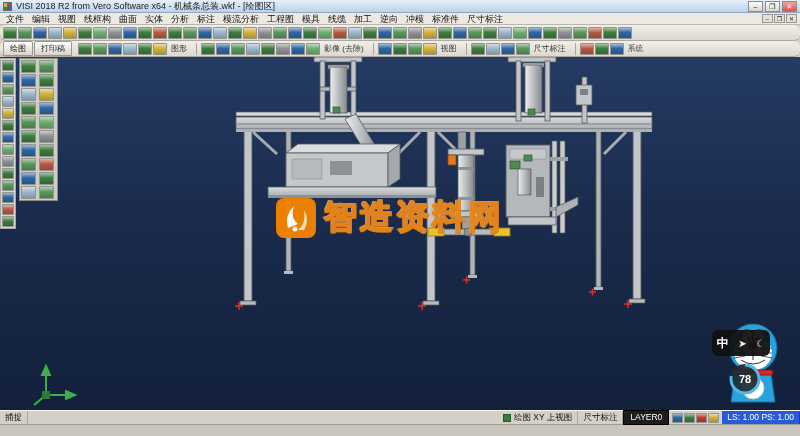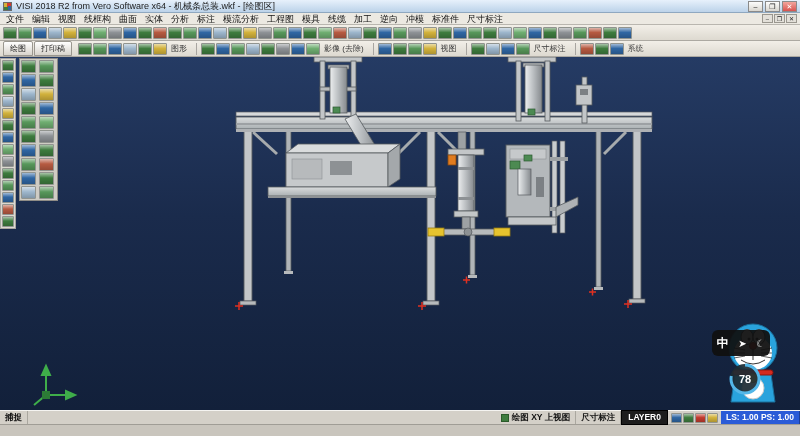--- a/index.html
+++ b/index.html
@@ -19,21 +19,21 @@
 
   
   .menubar { height:12px; display:flex; align-items:center; background:#ece9e2; border-bottom:1px solid #b9b6af; padding:0 2px; }
   .menu-item { font-size:9px; color:#111; padding:0 4px; line-height:12px; white-space:nowrap; }
   .mdi { margin-left:auto; display:flex; gap:1px; }
   .mdibtn { width:11px; height:9px; font-size:6px; line-height:8px; text-align:center;
     background:#e3e0d9; border:1px solid #9a978f; color:#222; }
 
   
   .tb { display:flex; align-items:center; gap:2px; background:linear-gradient(#f2efe8,#ddd9d0);
-    border-bottom:1px solid #aca9a2; padding:0 3px; }
+    border-bottom:1px solid #aca9a2; padding:0 3px;border-radius:6px; }
   .tb1 { height:16px; }
   .tb2 { height:16px; }
   .iconrow { display:flex; gap:1px; align-items:center; }
   .ticon { width:14px; height:12px; border:1px solid #91948f; border-radius:1px;
     background-image:linear-gradient(rgba(255,255,255,.55),rgba(255,255,255,0) 45%,rgba(0,0,0,.18)); }
   .tb2-tab { font-size:8px; padding:0 6px; line-height:13px; background:linear-gradient(#fff,#d8d4cc);
     border:1px solid #9a978f; border-radius:2px 2px 0 0; color:#222; white-space:nowrap; }
   .tabwrap { display:flex; gap:1px; margin-right:4px; }
   .grp { font-size:8px; color:#3a3a3a; margin:0 5px 0 2px; white-space:nowrap; }
   .vsep { width:1px; height:12px; background:#a8a5a0; margin:0 2px; }
@@ -62,21 +62,21 @@
   .blackwidget { position:absolute; right:30px; bottom:54px; z-index:2; width:58px; height:26px;
     background:rgba(16,16,16,.94); border-radius:6px; display:flex; align-items:center;
     justify-content:space-around; color:#fff; }
   .blackwidget .ime { font-size:12px; font-weight:700; }
   .blackwidget .glyph { font-size:10px; }
   .gauge { position:absolute; right:38px; bottom:14px; z-index:3; }
   .gauge text { font-family:"Liberation Sans",sans-serif; }
 
   
   .statusbar { height:14px; display:flex; align-items:center; background:#d4d0c8;
-    border-top:1px solid #f5f4f1; font-size:8.5px; color:#111;font-weight:bold; }
+    border-top:1px solid #f5f4f1; font-size:8.5px; color:#111; }
   .seg { padding:0 5px; line-height:13px; border-right:1px solid #aaa79f; white-space:nowrap; display:flex; align-items:center; gap:3px; }
   .flex-sp { flex:1; }
   .seg.layer { background:#1d1d1d; color:#fff; border:1px solid #000; padding:0 6px; }
   .seg.scale { background:#2a5bd7; color:#fff; border-right:1px solid #1b3f9a; }
   .coords { display:flex; gap:7px; padding:0 6px; font-size:8.5px; }
   .mini { width:8px; height:8px; background:#3e7c3e; border:1px solid #2a5a2a; }
   .status-icons { display:flex; gap:1px; padding:0 3px; }
   .status-icons .ticon { width:11px; height:10px; }
 
   .bottomstrip { height:12px; background:#c9c5bd; border-top:1px solid #a09d96; }
@@ -371,20 +371,29 @@
       <div class="ticon" style="background-color: rgb(47, 102, 163);"></div>
       <div class="ticon" style="background-color: rgb(62, 124, 62);"></div>
       <div class="ticon" style="background-color: rgb(87, 151, 90);"></div>
       <div class="ticon" style="background-color: rgb(182, 90, 65);"></div>
       <div class="ticon" style="background-color: rgb(47, 102, 163);"></div>
       <div class="ticon" style="background-color: rgb(62, 124, 62);"></div>
       <div class="ticon" style="background-color: rgb(157, 182, 204);"></div>
       <div class="ticon" style="background-color: rgb(87, 151, 90);"></div>
     </div>
 
+  <div class="wm">
+    <svg class="wm-logo" viewBox="0 0 40 40">
+      <rect x="0" y="0" width="40" height="40" rx="8" fill="#f08300"></rect>
+      <path d="M12 30 Q8 18 18 8 Q14 20 22 26 Z" fill="#ffffff"></path>
+      <path d="M22 32 Q30 26 28 12 Q34 22 28 32 Z" fill="#ffe3bf"></path>
+      <circle cx="19" cy="31" r="2.5" fill="#ffffff"></circle>
+    </svg>
+    <div class="wm-text">智造资料网</div>
+  </div>
 
   <svg class="doraemon" width="82" height="84" viewBox="0 0 82 84">
     <path d="M23 52 L19 80 L63 80 L59 52 Z" fill="#29a3dd" stroke="#1b6f9a"></path>
     <circle cx="41" cy="66" r="11" fill="#fff" stroke="#c9c9c9"></circle>
     <circle cx="41" cy="26" r="24" fill="#29a3dd" stroke="#1b6f9a"></circle>
     <ellipse cx="41" cy="31" rx="19" ry="17" fill="#fff"></ellipse>
     <ellipse cx="35" cy="15" rx="6" ry="7.5" fill="#fff" stroke="#333"></ellipse>
     <ellipse cx="47" cy="15" rx="6" ry="7.5" fill="#fff" stroke="#333"></ellipse>
     <circle cx="37" cy="17" r="1.5" fill="#222"></circle>
       <circle cx="45" cy="17" r="1.5" fill="#222"></circle>

